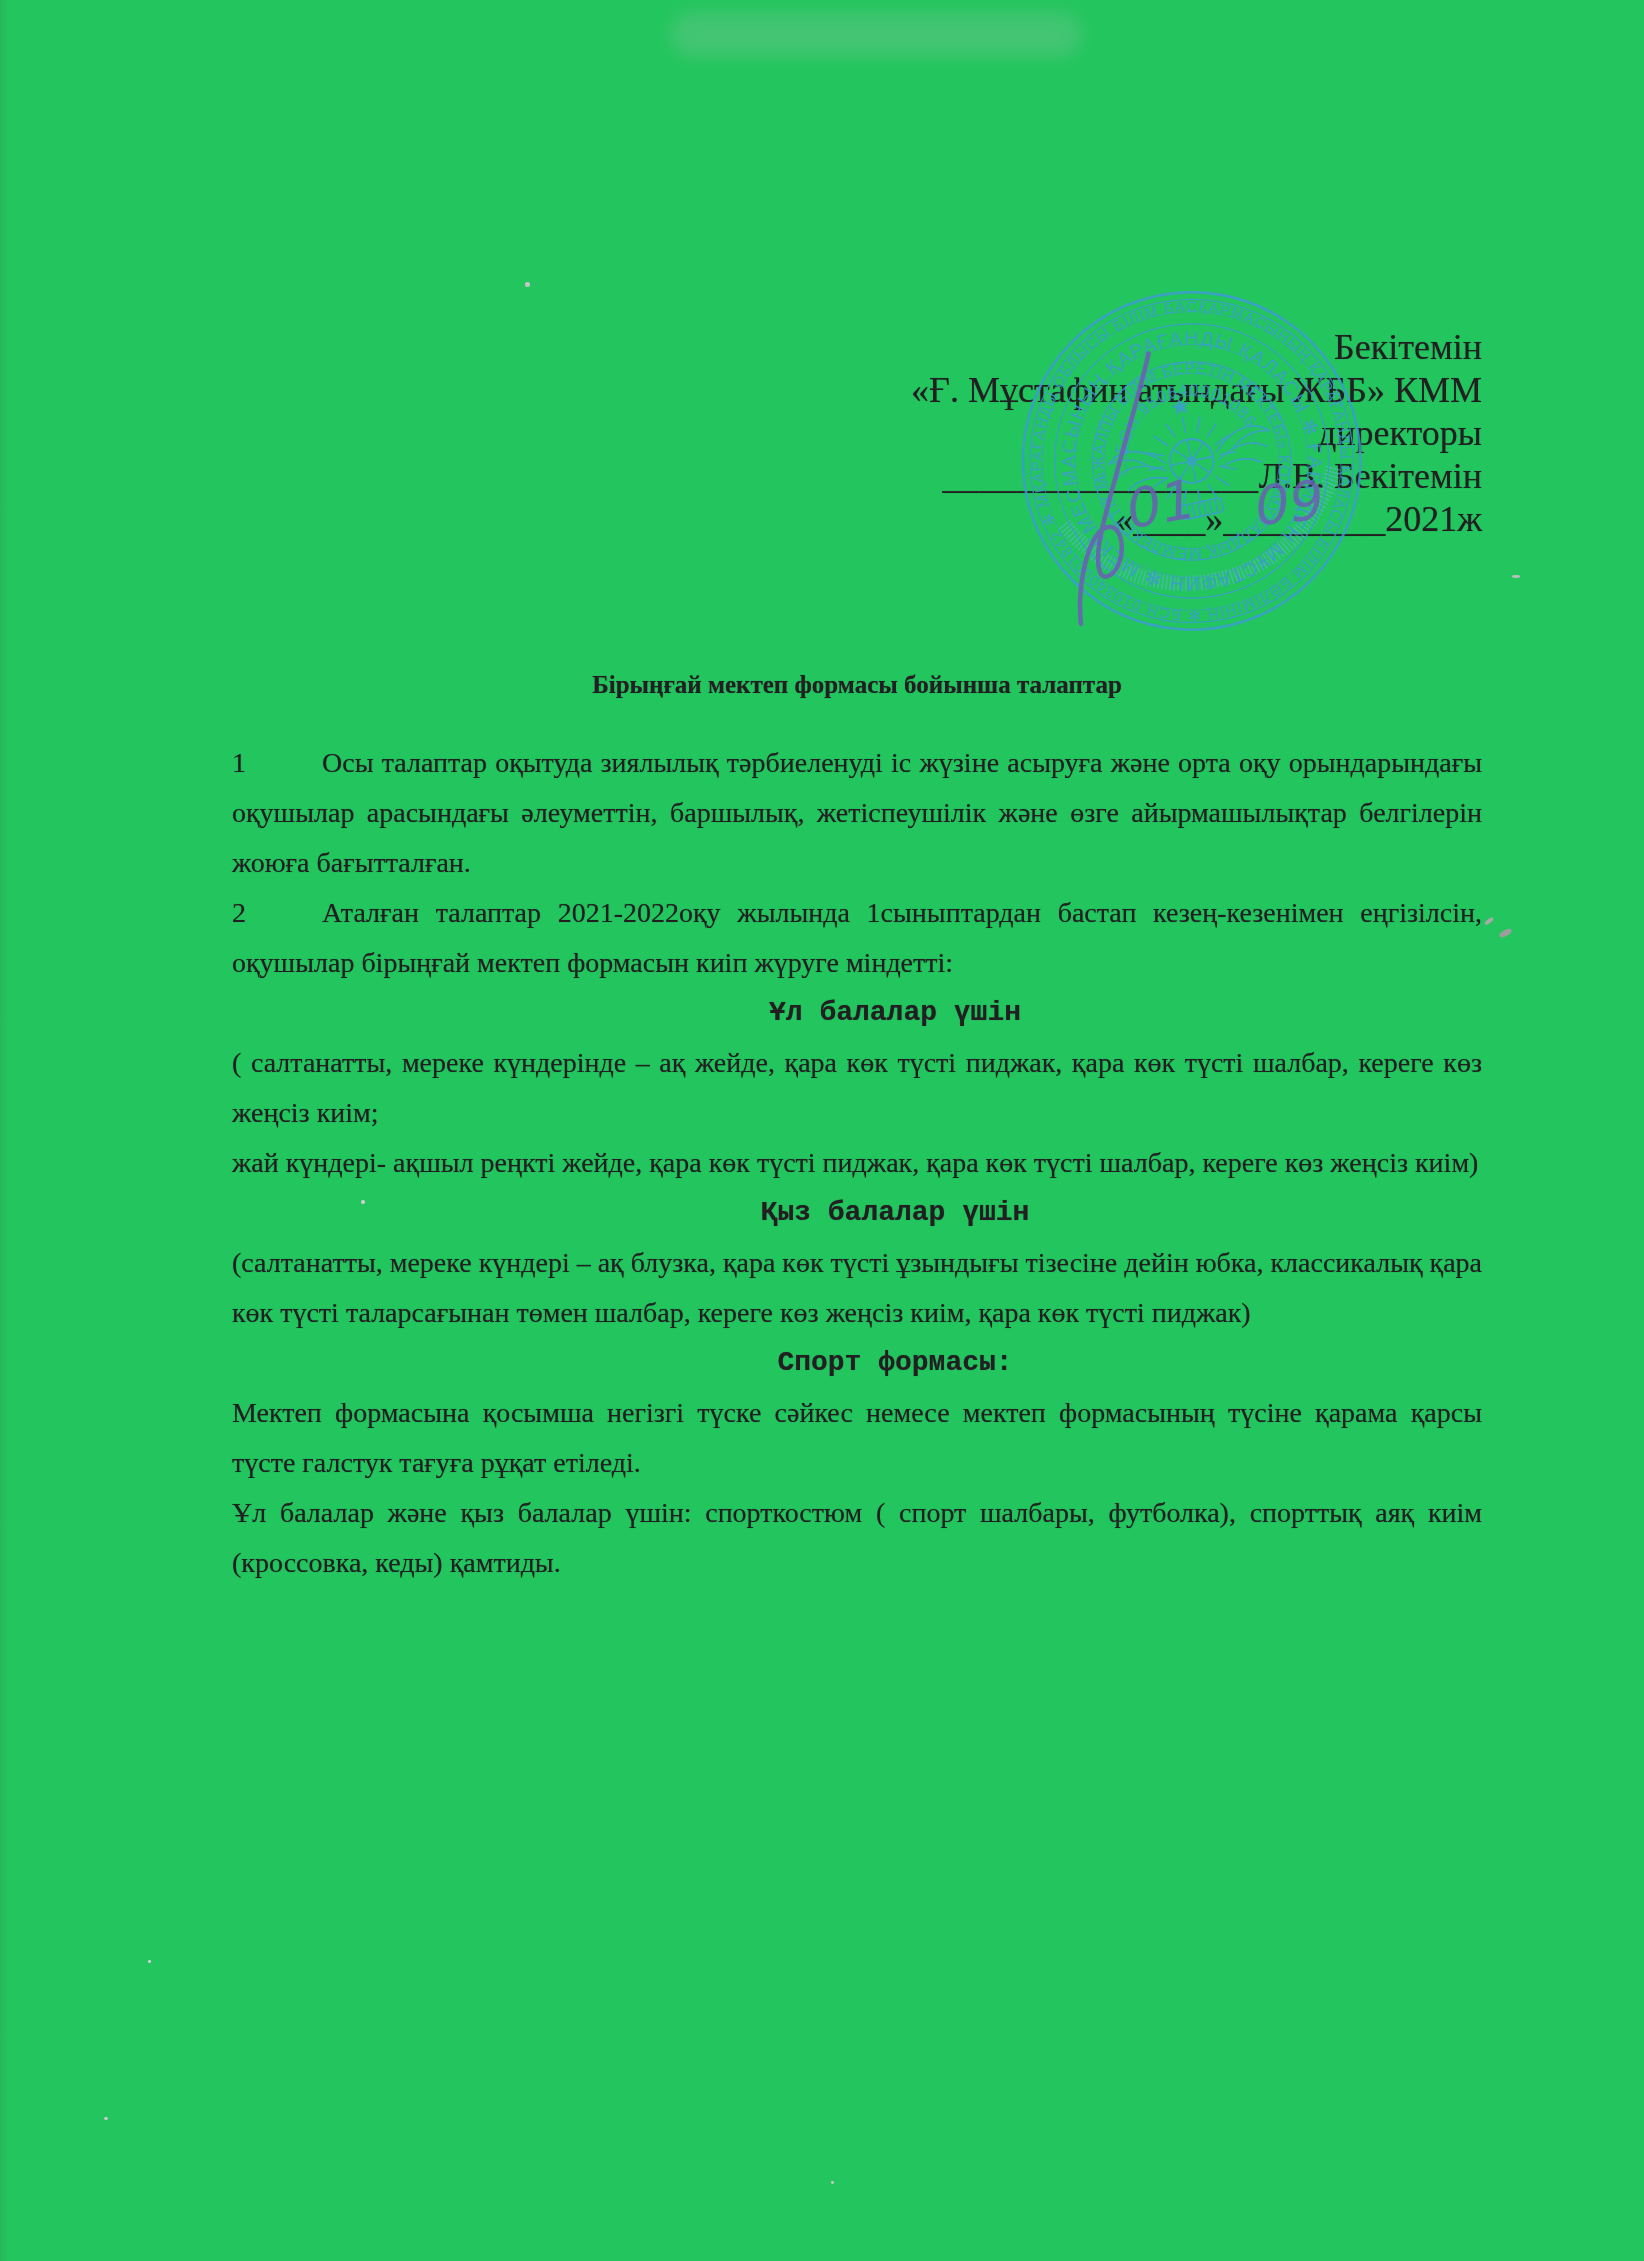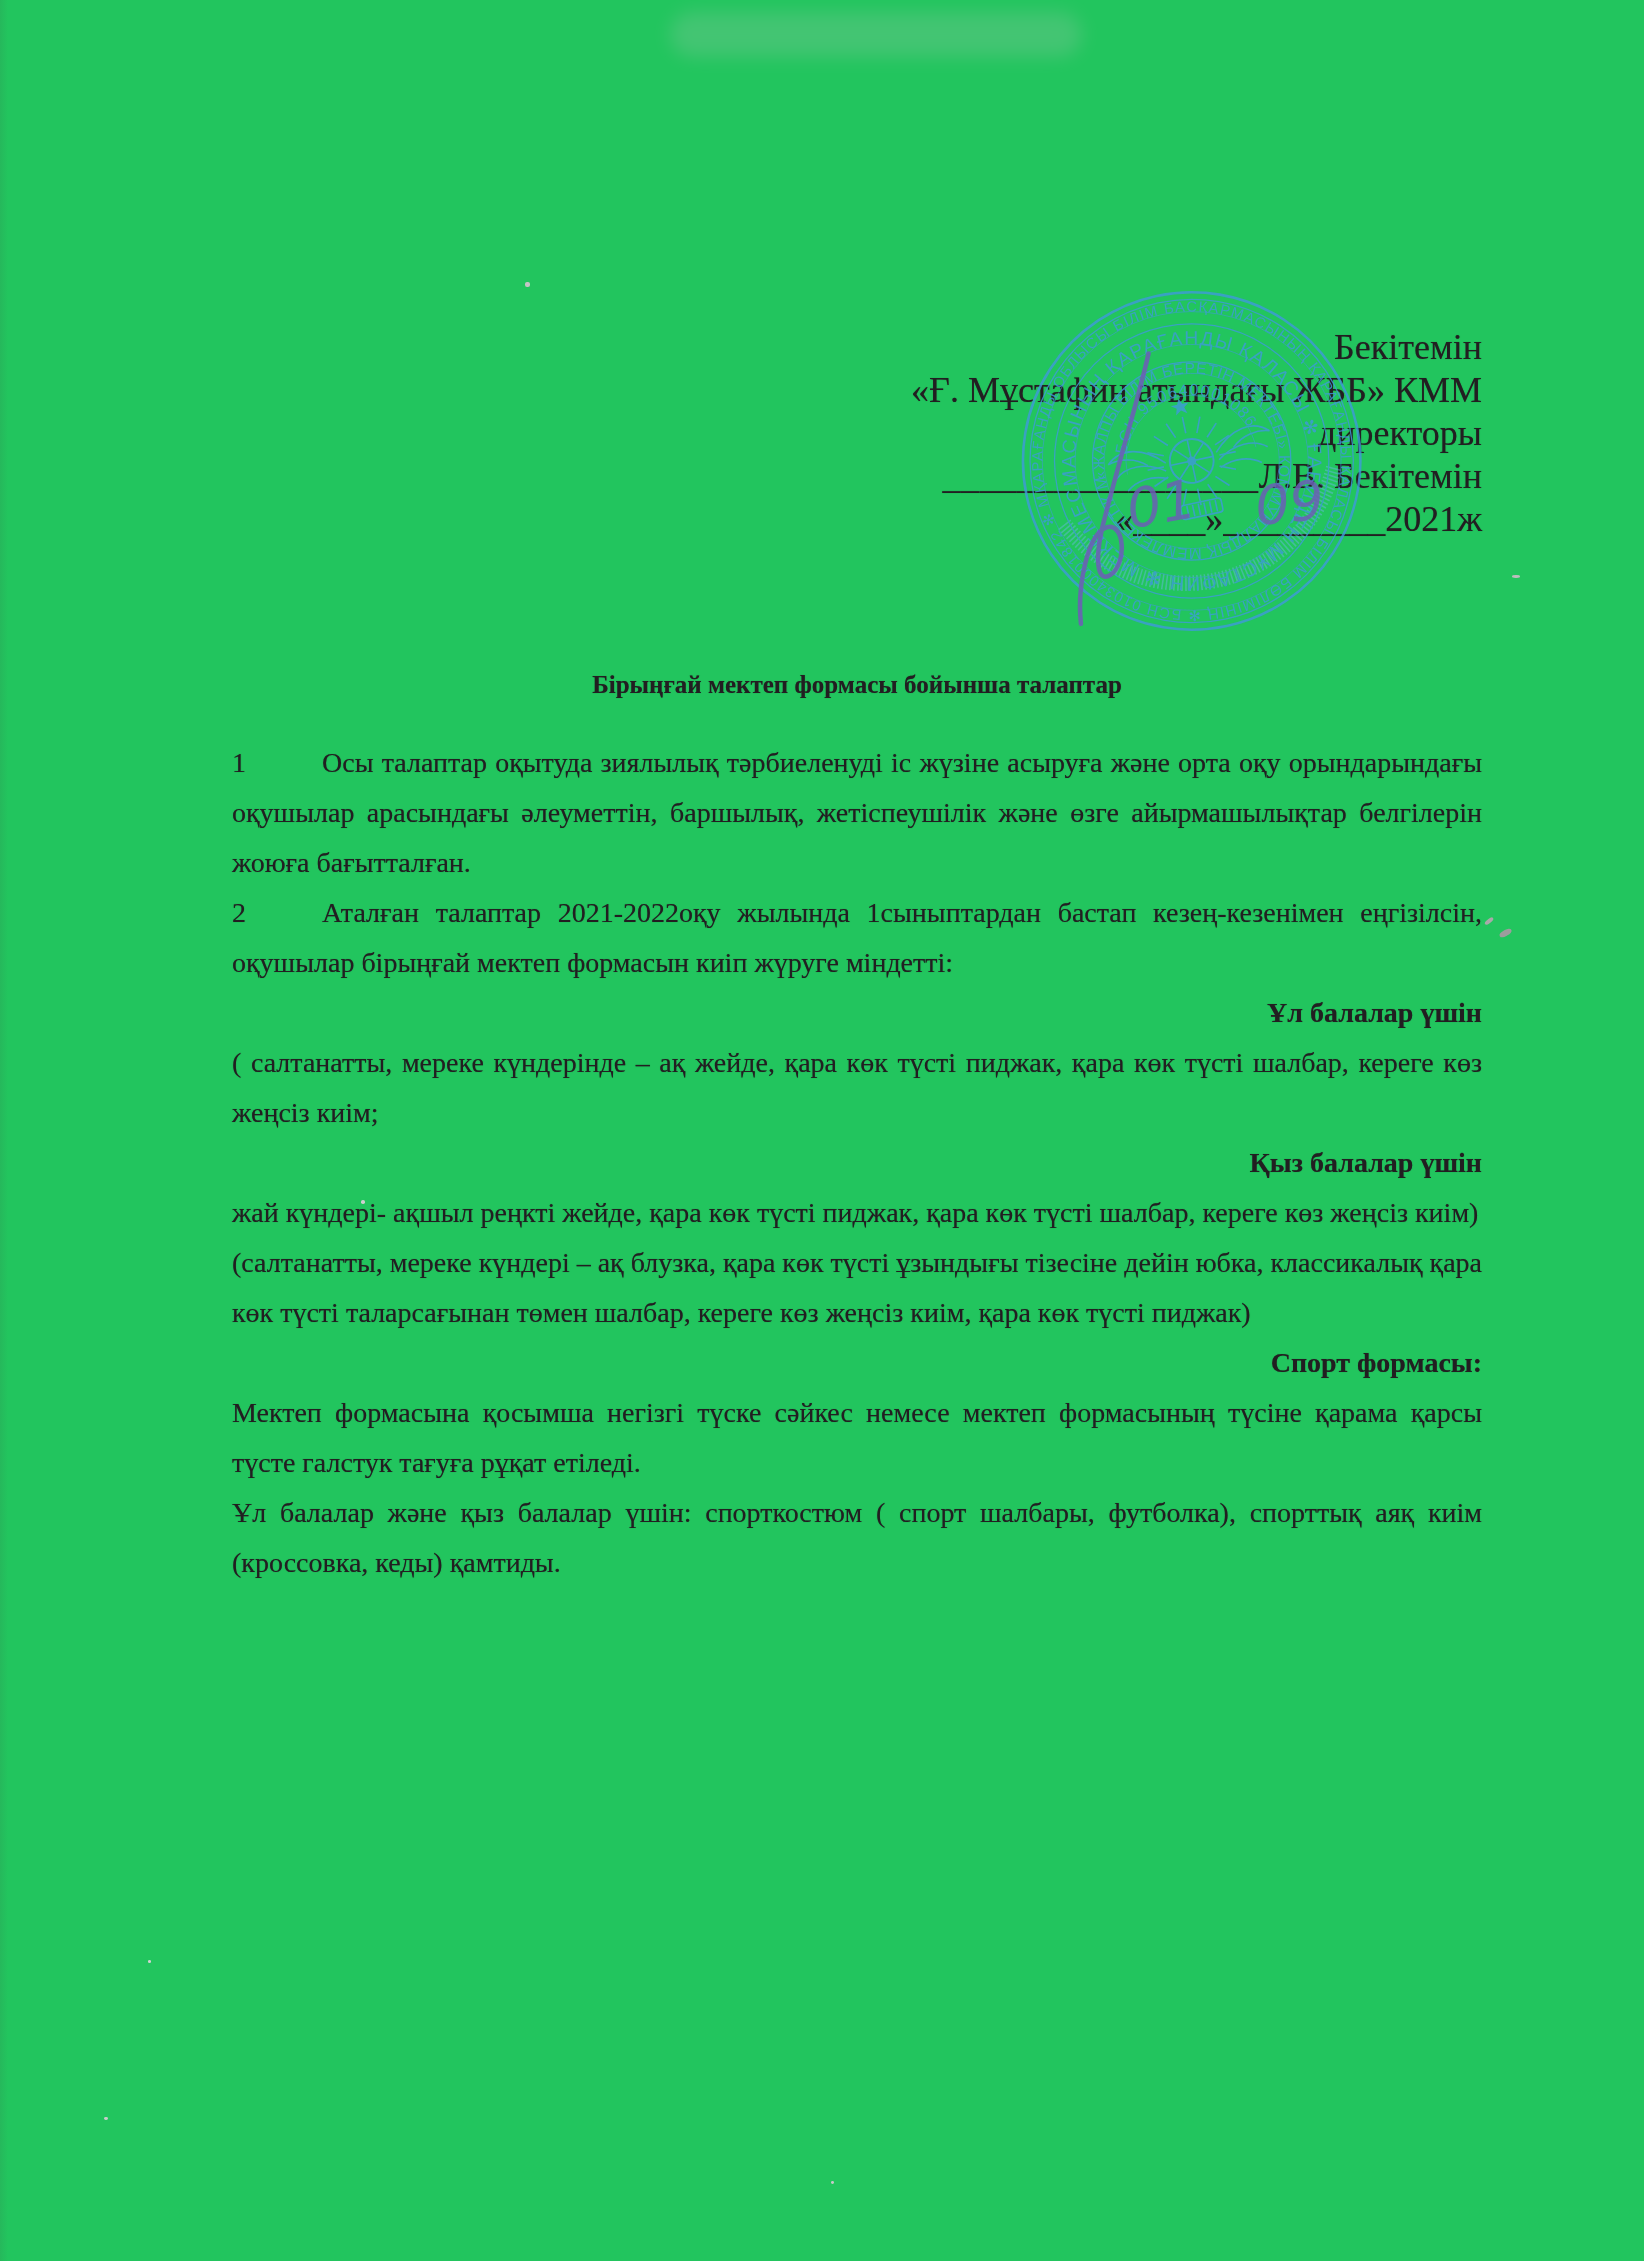--- a/index.html
+++ b/index.html
@@ -14,21 +14,21 @@
 
   
   .title{position:absolute;left:232px;top:671px;width:1250px;text-align:center;
          font-weight:bold;font-size:25px;}
 
   
   .body-block{position:absolute;left:232px;top:738px;width:1250px;
               font-size:28px;line-height:50px;text-align:justify;}
   .para{margin:0;}
   .pnum{display:inline-block;width:90px;}
-  .heading{font-weight:bold;text-indent:76px;text-align:right;}
+  .heading{font-weight:bold;text-indent:76px;text-align:center;font-family:Liberation Mono, monospace;}
 
   
   .ink-overlay{position:absolute;left:992px;top:271px;width:438px;height:425px;filter:blur(0.3px);}
   .hand{font-family:"DejaVu Sans",sans-serif;font-style:italic;}
 
   
   .smudge{position:absolute;left:670px;top:11.6px;width:412px;height:45px;background:#c6c6c4;
           opacity:.20;filter:blur(9px);border-radius:26px;}
   .edge-shadow{position:absolute;left:0;top:0;width:7.7px;height:100%;
           background:linear-gradient(to right,rgba(70,70,70,.10),rgba(0,0,0,0));}
@@ -150,22 +150,22 @@
     <text class="hand" x="412" y="395" font-size="84" fill="#6c5fb6" opacity="0.85" transform="rotate(-6 412 395)">09</text>
   </svg>
 
   <div class="title soft">Бірыңғай мектеп формасы бойынша талаптар</div>
 
   <div class="body-block soft">
     <p class="para"><span class="pnum">1</span><span>Осы талаптар оқытуда зиялылық тәрбиеленуді іс жүзіне асыруға және орта оқу орындарындағы оқушылар арасындағы әлеуметтін, баршылық, жетіспеушілік және өзге айырмашылықтар белгілерін жоюға бағытталған.</span></p>
     <p class="para"><span class="pnum">2</span><span>Аталған талаптар 2021-2022оқу жылында 1сыныптардан бастап кезең-кезенімен еңгізілсін, оқушылар бірыңғай мектеп формасын киіп жүруге міндетті:</span></p>
     <p class="para heading">Ұл балалар үшін</p>
     <p class="para">( салтанатты, мереке күндерінде – ақ жейде, қара көк түсті пиджак, қара көк түсті шалбар, кереге көз жеңсіз киім;</p>
+    <p class="para">жай күндері- ақшыл реңкті жейде, қара көк түсті пиджак, қара көк түсті шалбар, кереге көз жеңсіз киім)</p>
     <p class="para heading">Қыз балалар үшін</p>
-    <p class="para">жай күндері- ақшыл реңкті жейде, қара көк түсті пиджак, қара көк түсті шалбар, кереге көз жеңсіз киім)</p>
     <p class="para">(салтанатты, мереке күндері – ақ блузка, қара көк түсті ұзындығы тізесіне дейін юбка, классикалық қара көк түсті таларсағынан төмен шалбар, кереге көз жеңсіз киім, қара көк түсті пиджак)</p>
     <p class="para heading">Спорт формасы:</p>
     <p class="para">Мектеп формасына қосымша негізгі түске сәйкес немесе мектеп формасының түсіне қарама қарсы түсте галстук тағуға рұқат етіледі.</p>
     <p class="para">Ұл балалар және қыз балалар үшін: спорткостюм ( спорт шалбары, футболка), спорттық аяқ киім (кроссовка, кеды) қамтиды.</p>
   </div>
 
 </div>
 
 
 </body></html>

